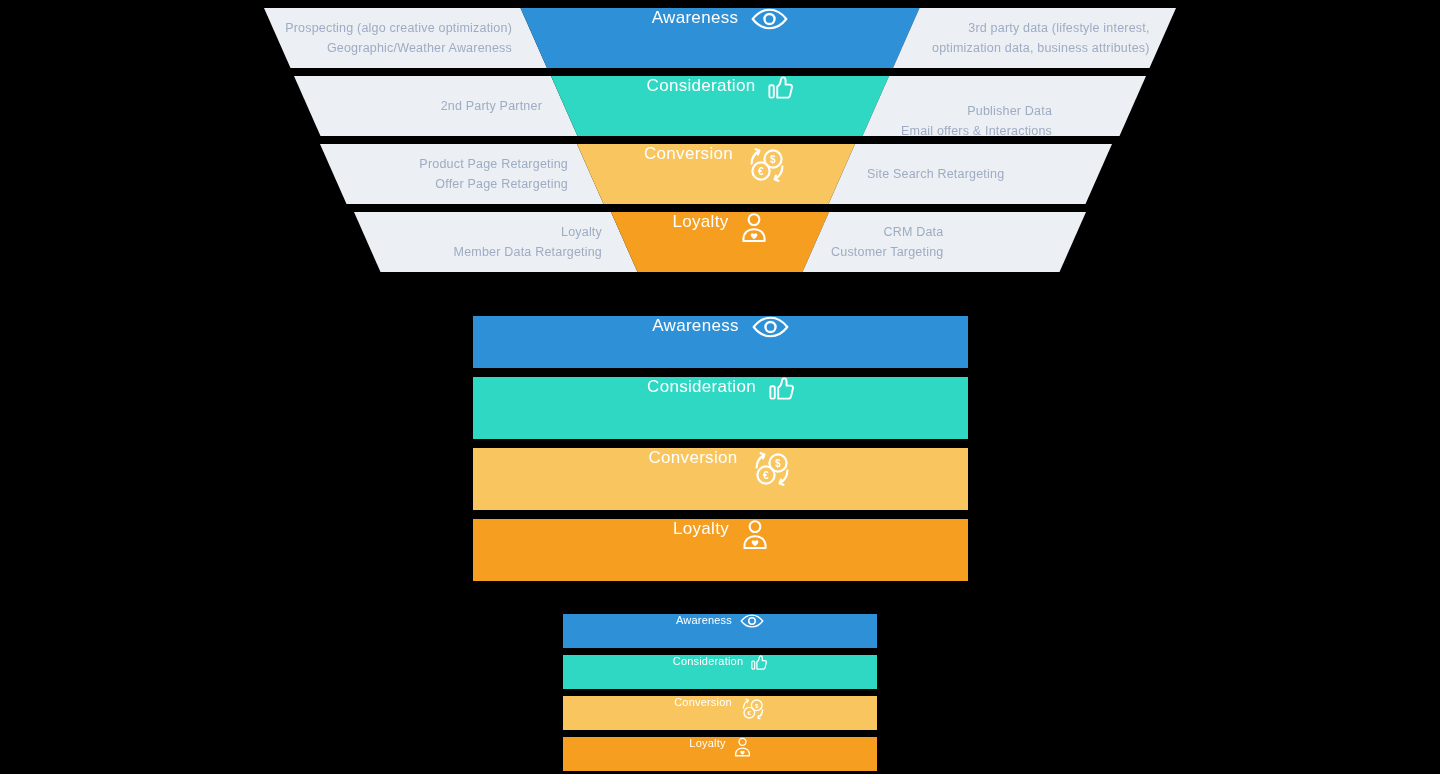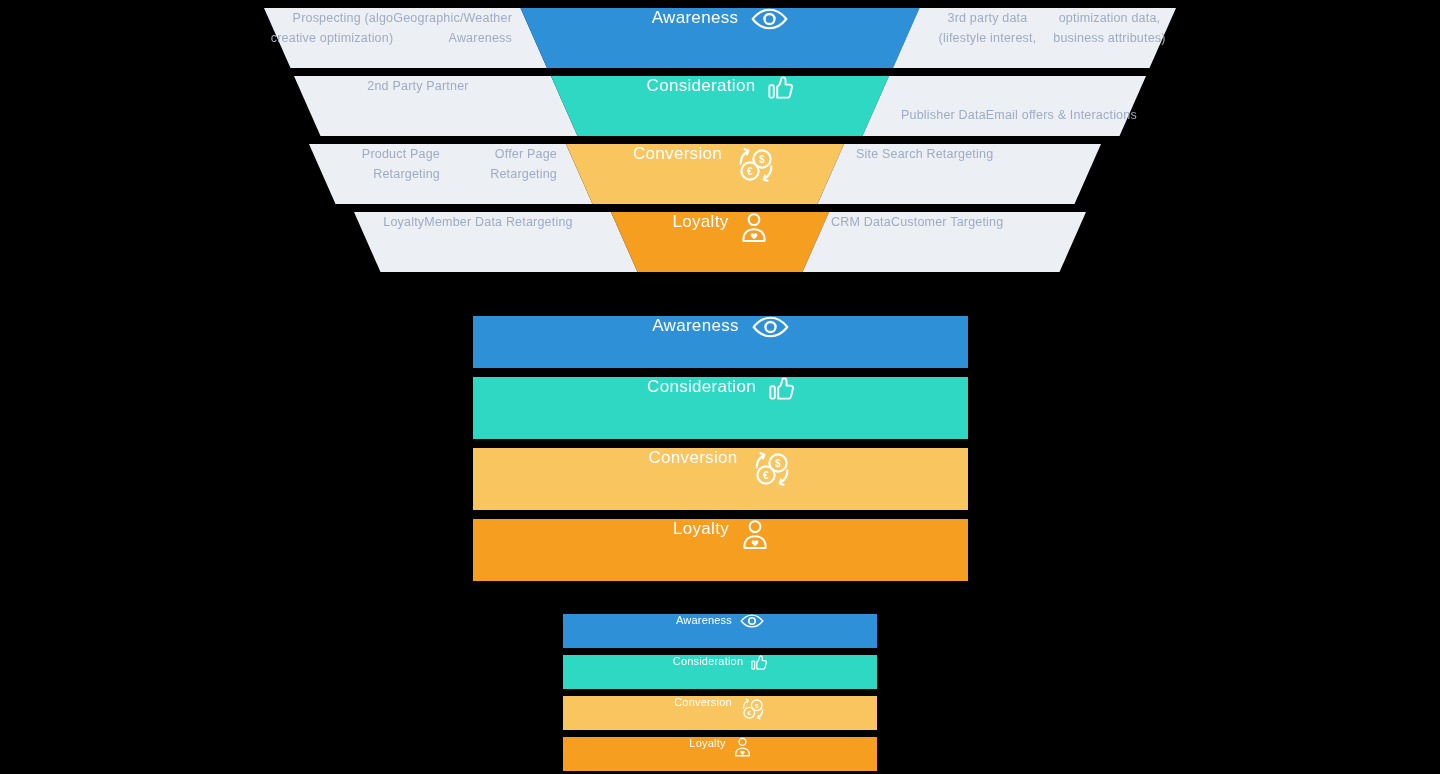--- a/index.html
+++ b/index.html
@@ -22,41 +22,41 @@
   .r0 .seg-center{clip-path:polygon(256.5px 0,655.5px 0,629px 100%,283px 100%);}
   .r0 .seg-right {clip-path:polygon(655.5px 0,912px 0,885.5px 100%,629px 100%);}
   .r0 .side-right{left:668px;}
 
   .r1{left:294px;top:76px;width:852px;}
   .r1 .seg-left  {clip-path:polygon(0 0,257px 0,283.5px 100%,26.5px 100%);}
   .r1 .seg-center{clip-path:polygon(257px 0,595px 0,568.5px 100%,283.5px 100%);}
   .r1 .seg-right {clip-path:polygon(595px 0,852px 0,825.5px 100%,568.5px 100%);}
   .r1 .side-right{left:607px;margin-top:29px;}
 
-  .r2{left:309px;top:144px;width:792px;}
+  .r2{left:320px;top:144px;width:792px;}
   .r2 .seg-left  {clip-path:polygon(0 0,257px 0,283.5px 100%,26.5px 100%);}
   .r2 .seg-center{clip-path:polygon(257px 0,535px 0,508.5px 100%,283.5px 100%);}
   .r2 .seg-right {clip-path:polygon(535px 0,792px 0,765.5px 100%,508.5px 100%);}
   .r2 .side-right{left:547px;}
 
   .r3{left:354px;top:212px;width:732px;}
   .r3 .seg-left  {clip-path:polygon(0 0,257px 0,283.5px 100%,26.5px 100%);}
   .r3 .seg-center{clip-path:polygon(257px 0,475px 0,448.5px 100%,283.5px 100%);}
   .r3 .seg-right {clip-path:polygon(475px 0,732px 0,705.5px 100%,448.5px 100%);}
   .r3 .side-right{left:477px;}
 
   .side-label{
     position:absolute;top:0;bottom:0;
-    display:flex;flex-direction:row;justify-content:center;
+    display:flex;flex-direction:column;justify-content:center;
     font-size:12.5px;line-height:20px;
     color:var(--sideText,#9EACC3);
     letter-spacing:.2px;
   }
   .side-left{left:0;width:248px;text-align:right;}
-  .side-right{text-align:center;}
+  .side-right{text-align:right;}
 
   .center-label{
     position:absolute;inset:0;
     display:flex;align-items:flex-start;justify-content:center;
     gap:13px;
     color:#fff;font-size:17px;font-weight:400;letter-spacing:.3px;
   }
 
   
   .mbar{position:absolute;left:473px;width:495px;}

